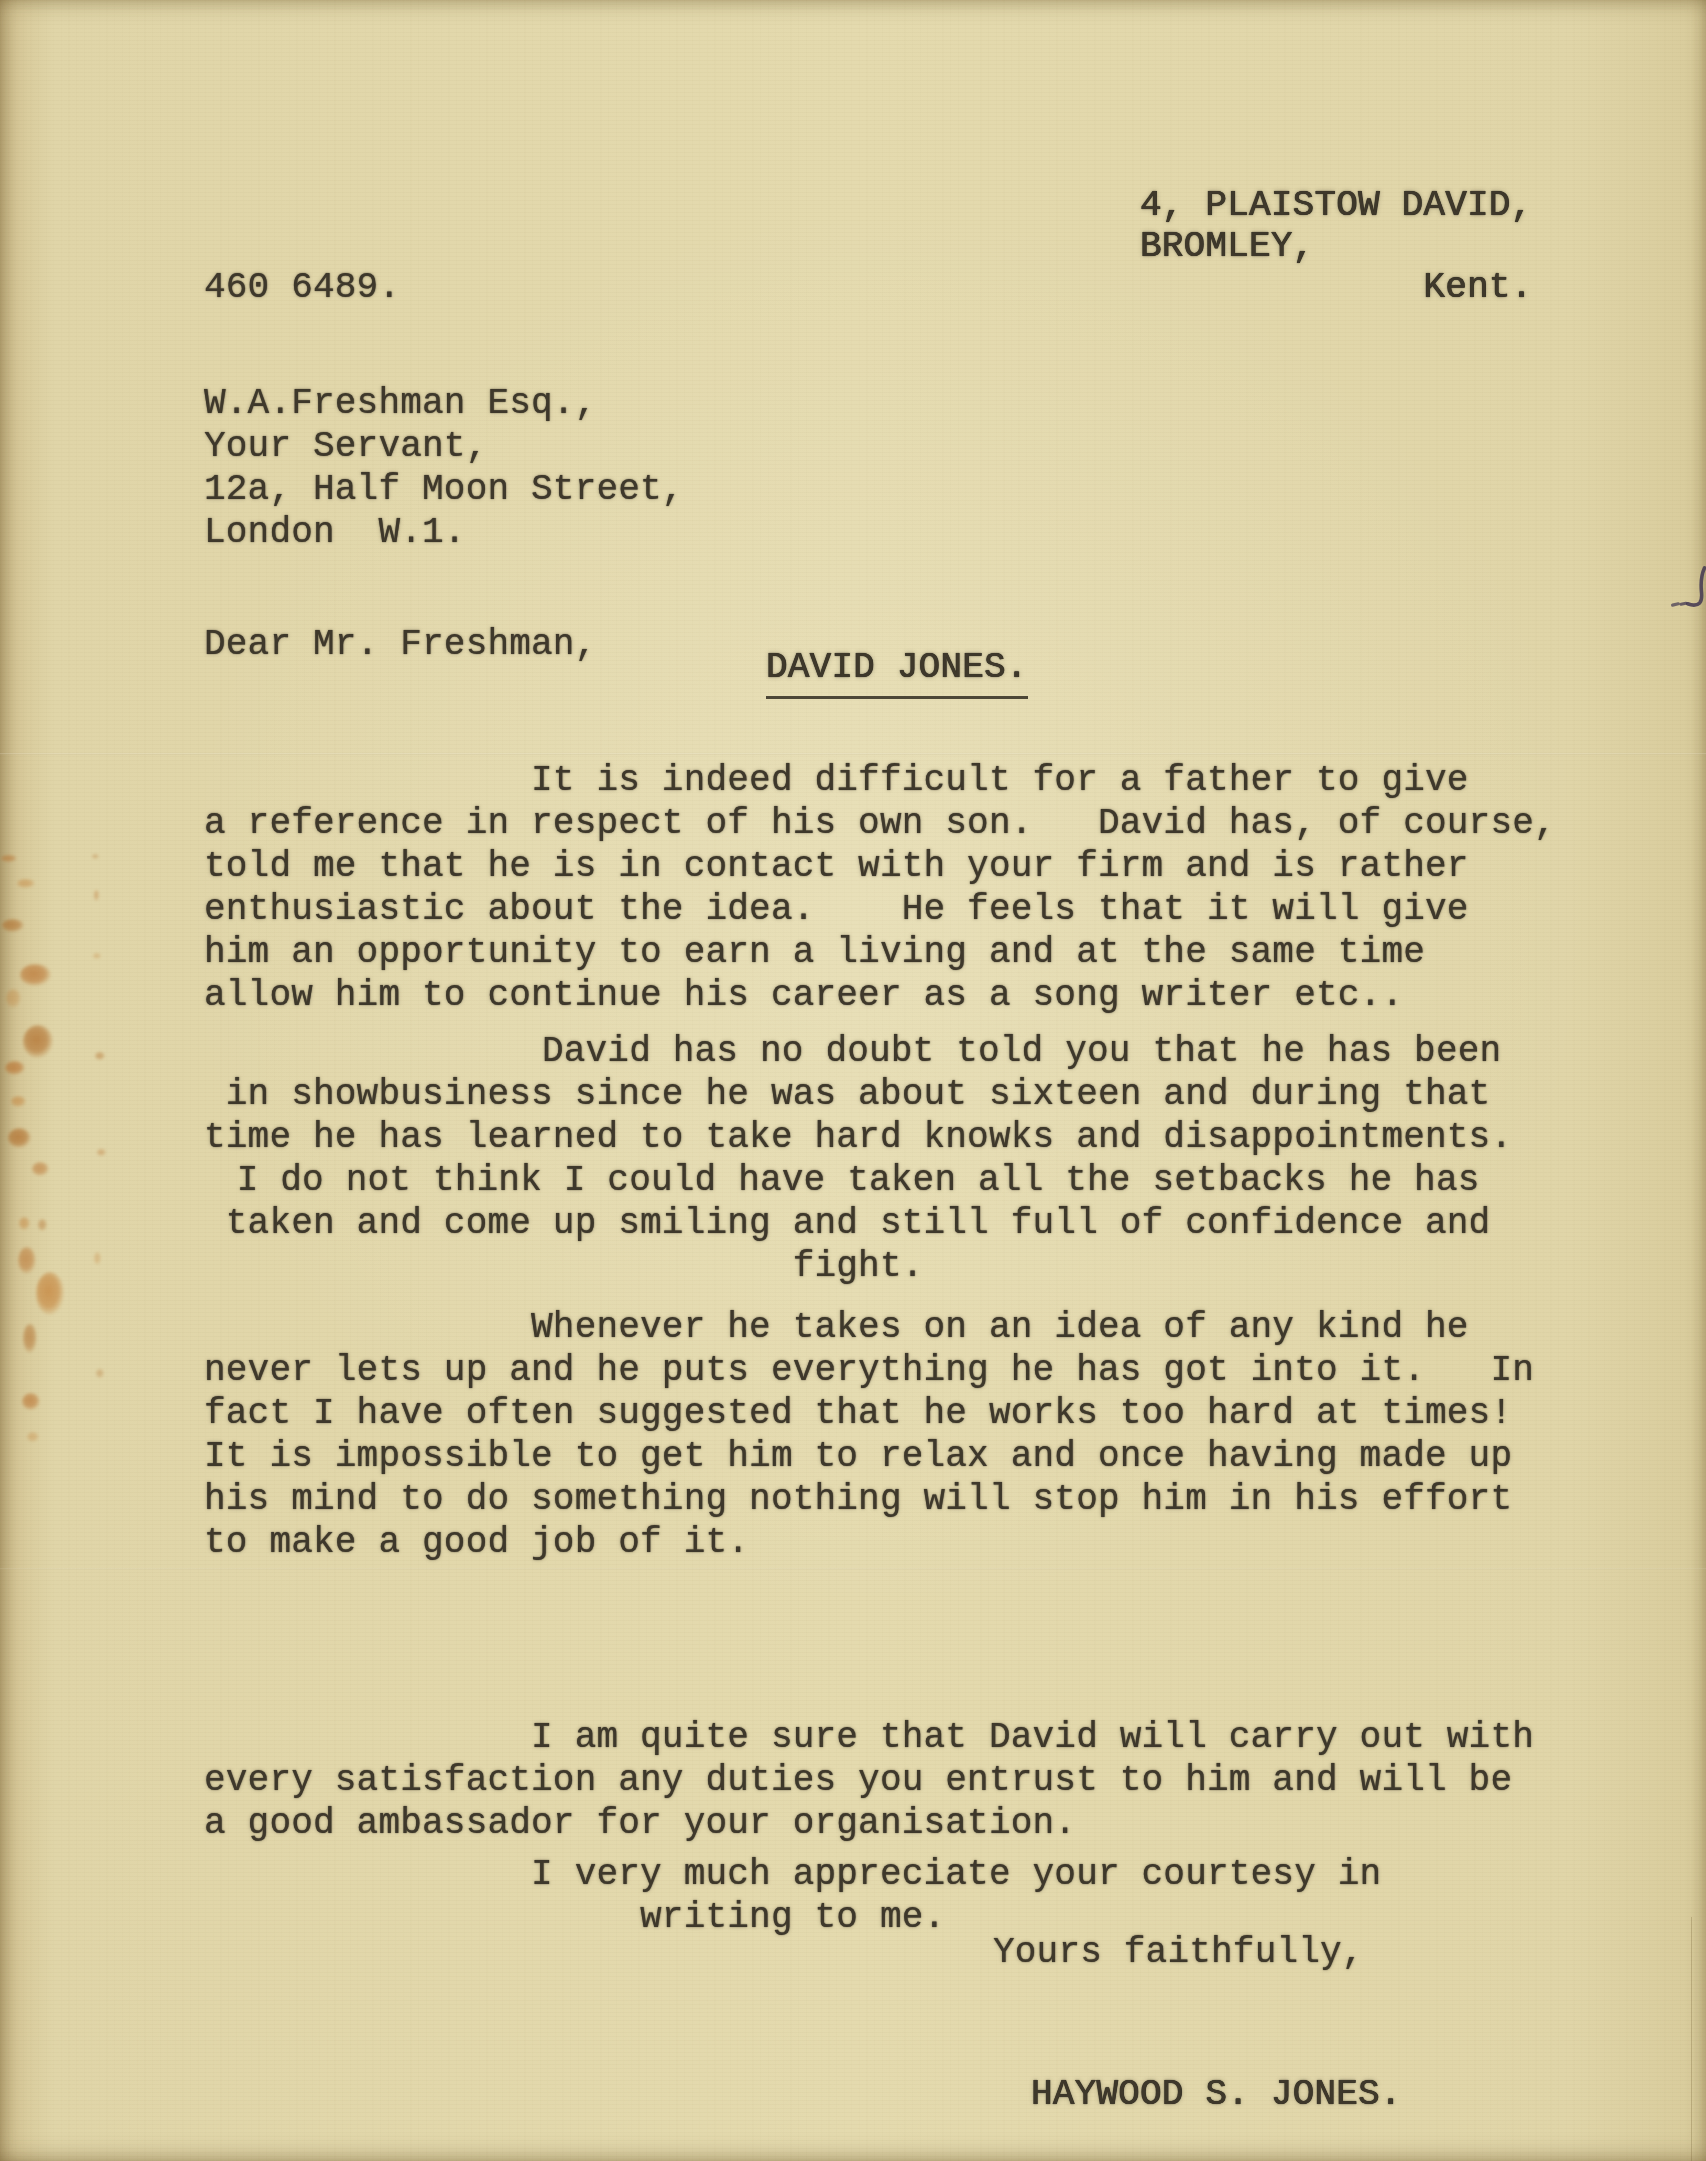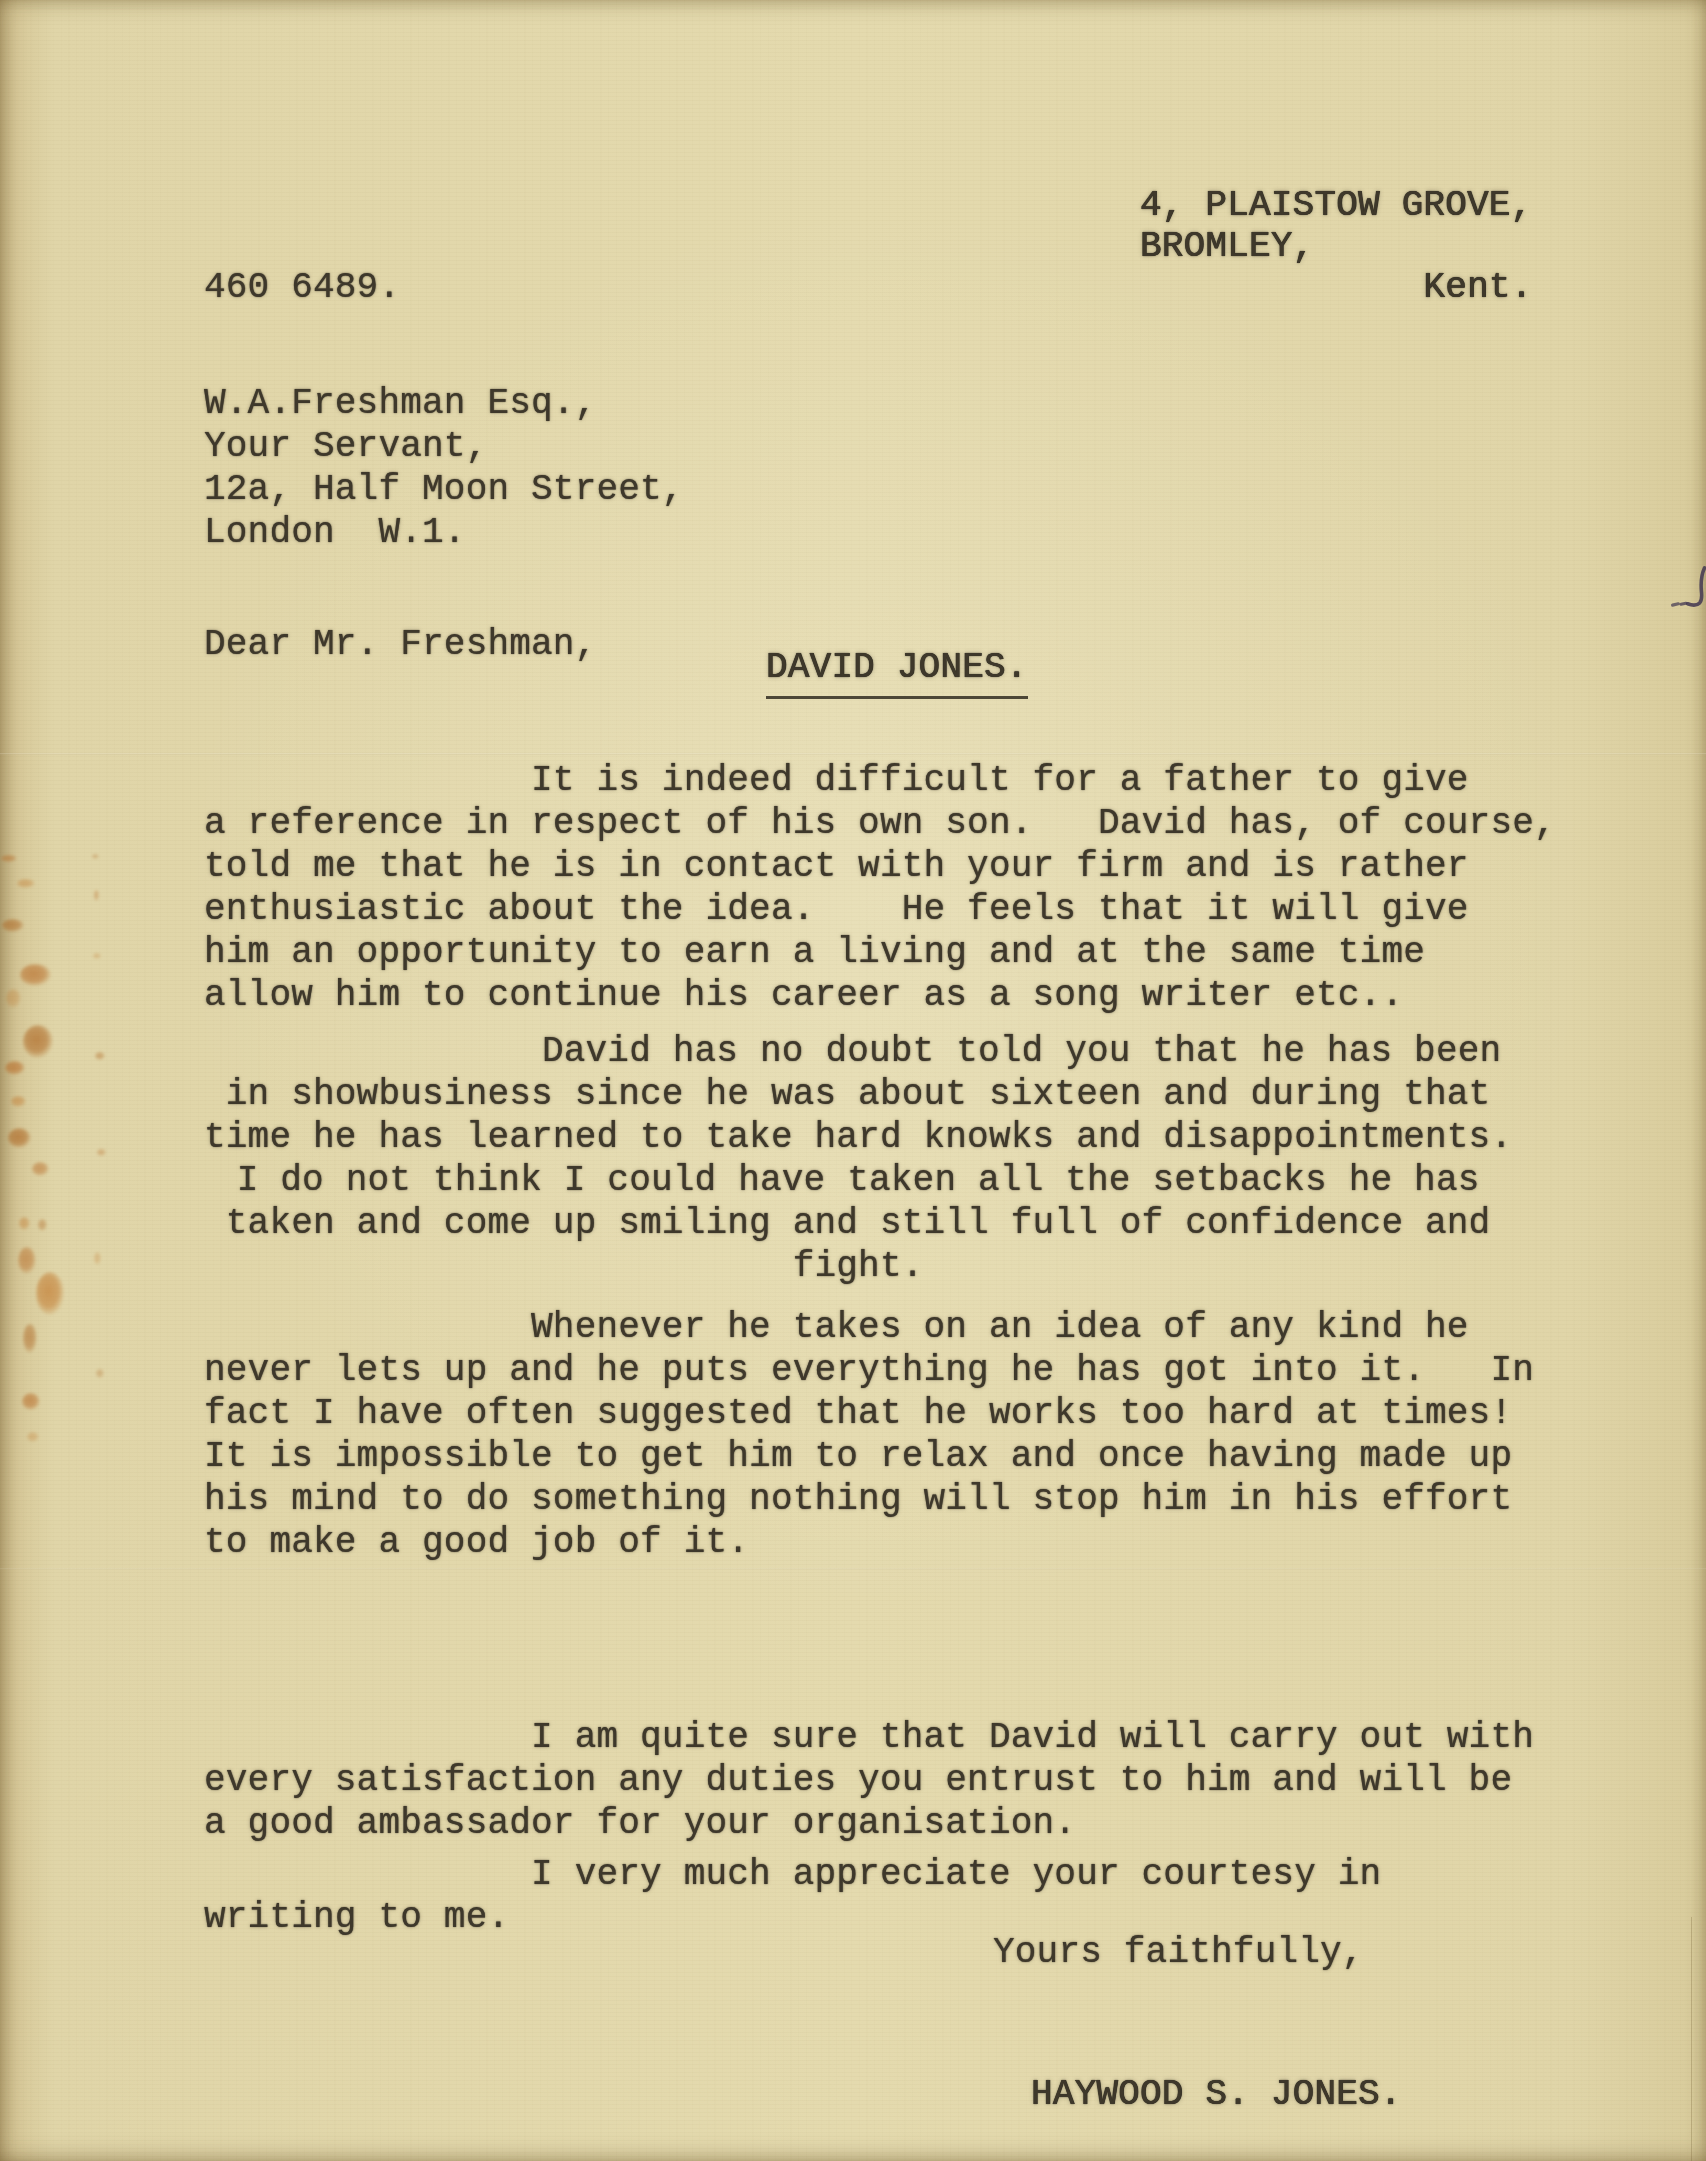--- a/index.html
+++ b/index.html
@@ -51,21 +51,21 @@
   .subject    {
     left: 766px; top: 646px;
     border-bottom: 3.6px solid rgba(56,50,38,0.88);
     padding-bottom: 7px;
   }
   .p1 { left: 204px; top: 759px; }
   .p2 { left: 204px; top: 1030px; text-align: center; }
   .p3 { left: 204px; top: 1306px; }
   .p4 { left: 204px; top: 1573px; }
   .p5 { left: 204px; top: 1716px; }
-  .p6 { left: 204px; top: 1853px; }
+  .p6 { left: 204px; top: 1853px; text-align: center; }
   .closing   { left: 993px; top: 1931px; }
   .signature { left: 1031px; top: 2073px; }
 
   .fold {
     position: absolute;
     left: 0; width: 100%; height: 2.2px;
     background: linear-gradient(180deg, rgba(255,255,246,0.22), rgba(125,100,52,0.10));
     pointer-events: none;
   }
   .fold-1 { top: 753px; }
@@ -86,21 +86,21 @@
     position: absolute;
     left: 1669px; top: 562px;
     width: 40px; height: 52px;
   }
 </style>
 </head>
 <body>
 
 <div class="paper">
 
-  <div class="tw sender heavy">4, PLAISTOW GROVE,
+  <div class="tw sender heavy">4, PLAISTOW DAVID,
 BROMLEY,
              Kent.</div>
   <div class="tw phone">460 6489.</div>
   <div class="tw recipient">W.A.Freshman Esq.,
 Your Servant,
 12a, Half Moon Street,
 London  W.1.</div>
   <div class="tw salutation">Dear Mr. Freshman,</div>
   <div class="tw subject heavy">DAVID JONES.</div>
 

